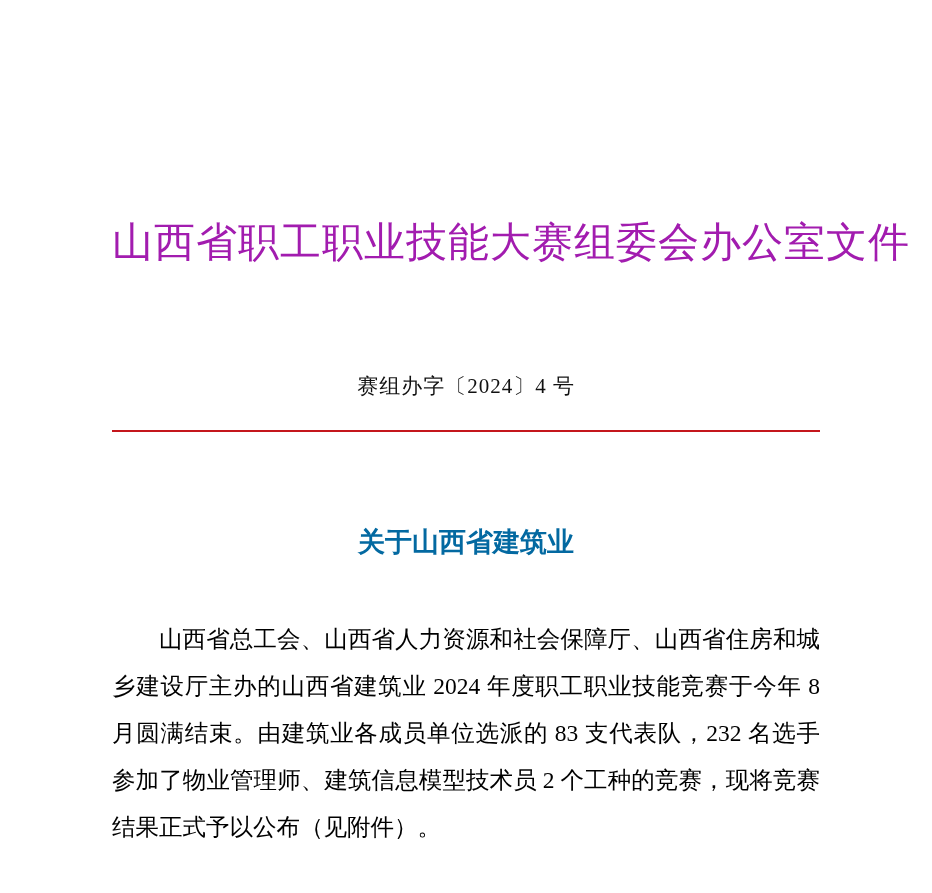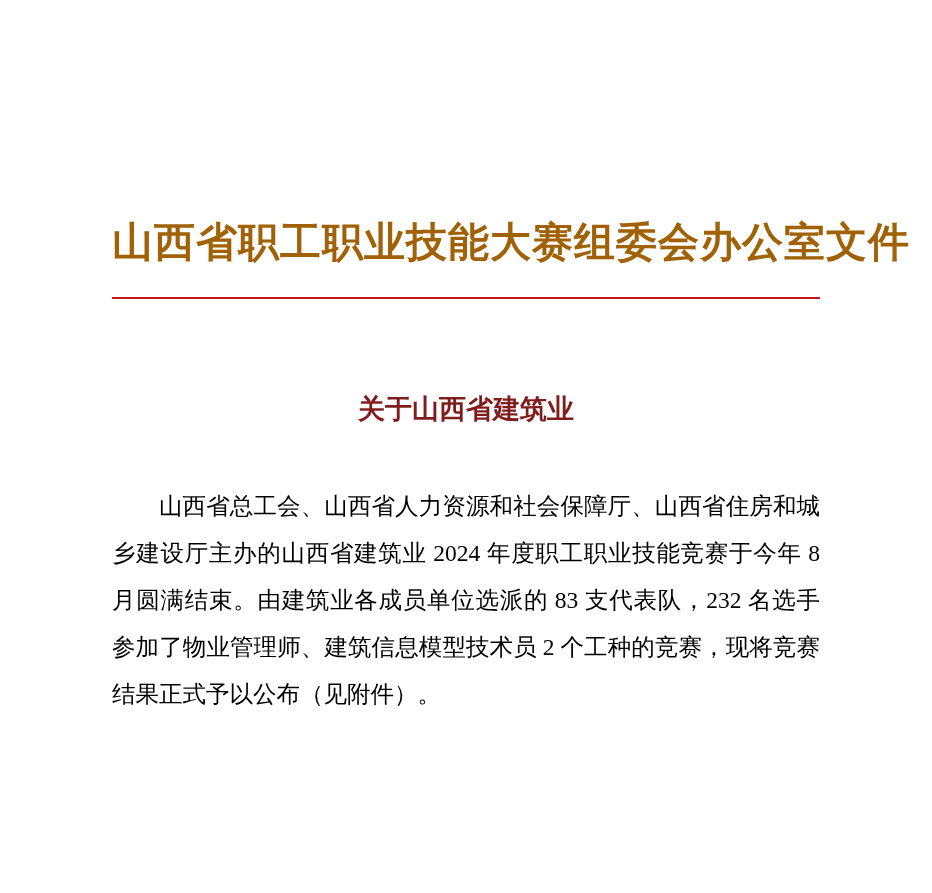--- a/index.html
+++ b/index.html
@@ -17,22 +17,22 @@
   .page {
     position: relative;
     width: 932px;
     height: 893px;
     background: #ffffff;
     box-sizing: border-box;
     padding: 0 112px;
   }
   .doc-header {
     text-align: right;
-    color: #a16207;
-    font-weight: bold;
+    color: #a21caf;
+    font-weight: normal;
     font-size: 41px;
     letter-spacing: 1px;
     line-height: 1.2;
     margin-top: 218px;
     white-space: nowrap;
   }
   .doc-number {
     text-align: center;
     font-size: 21px;
     margin-top: 105px;
@@ -44,21 +44,21 @@
     height: 2px;
     background: #c4161c;
     width: 100%;
   }
   .title-block {
     text-align: center;
     margin-top: 86px;
     font-weight: bold;
     font-size: 27px;
     line-height: 1.85;
-    color: #7f1d1d;
+    color: #0369a1;
   }
   .title-line {
     display: block;
     white-space: nowrap;
   }
   .body-block {
     margin-top: 48px;
     font-size: 23.5px;
     line-height: 2.0;
     text-align: justify;
@@ -70,20 +70,21 @@
     text-indent: 2em;
   }
 </style>
 </head>
 <body>
 
 <div class="page">
 
   <div class="doc-header">山西省职工职业技能大赛组委会办公室文件</div>
 
+  <div class="doc-number">赛组办字〔2024〕4 号</div>
 
   <div class="red-rule"></div>
 
   <div class="title-block">
     <span class="title-line">关于山西省建筑业</span>
   </div>
 
   <div class="body-block">
     <p class="body-para">山西省总工会、山西省人力资源和社会保障厅、山西省住房和城乡建设厅主办的山西省建筑业 2024 年度职工职业技能竞赛于今年 8 月圆满结束。由建筑业各成员单位选派的 83 支代表队，232 名选手参加了物业管理师、建筑信息模型技术员 2 个工种的竞赛，现将竞赛结果正式予以公布（见附件）。</p>
   </div>

